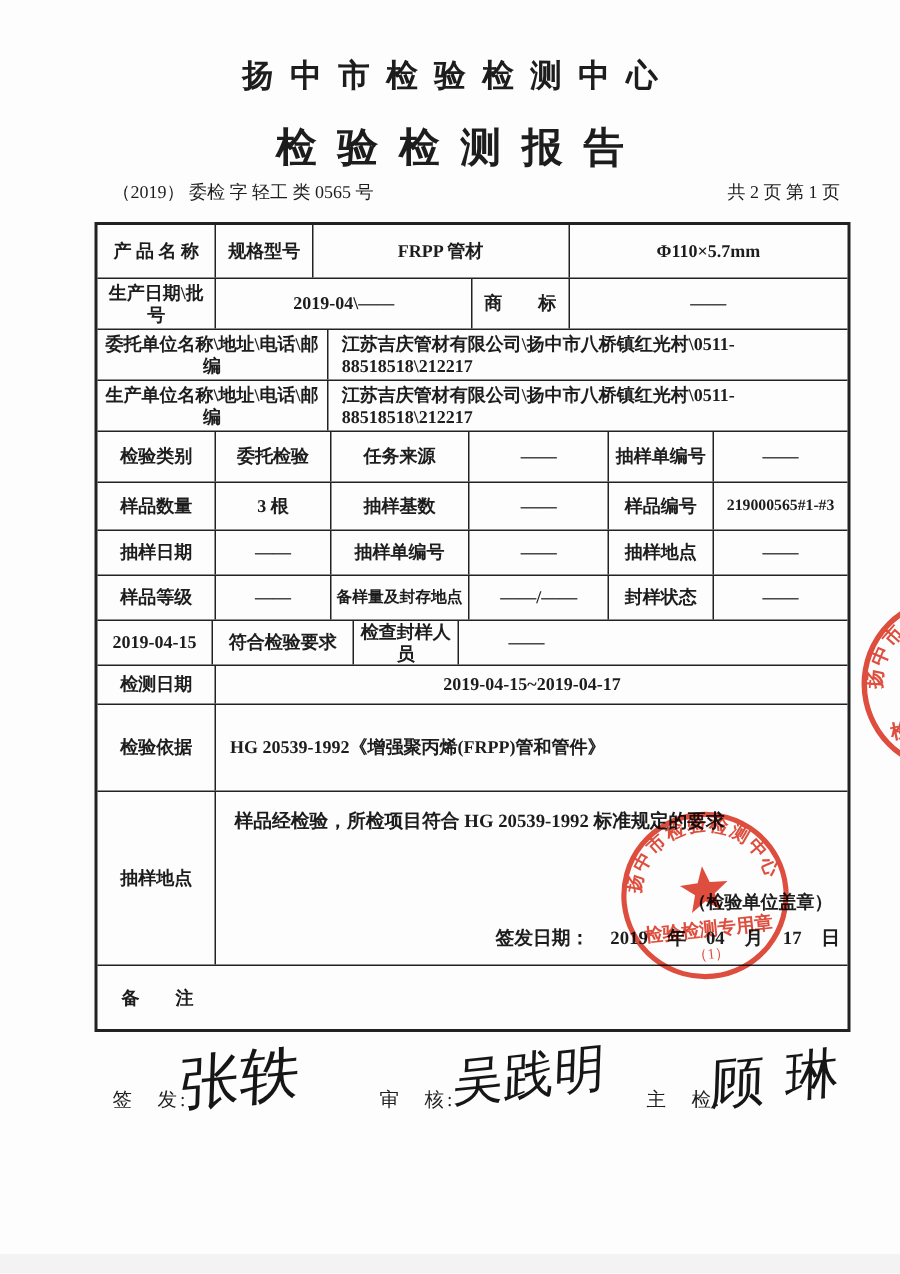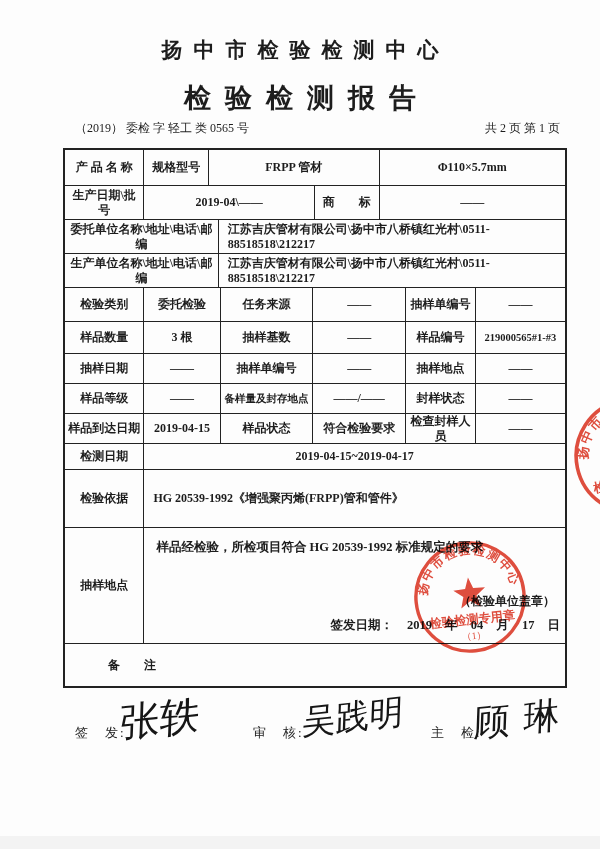--- a/index.html
+++ b/index.html
@@ -20,21 +20,21 @@
   .meta-line{
     position:absolute;top:120px;left:75px;width:485px;
     display:flex;justify-content:space-between;font-size:12px;
   }
   
   .doc-table{
     position:absolute;left:63px;top:148px;width:504px;
     border:2px solid #222;box-sizing:border-box;background:transparent;
   }
   .tr{display:flex;border-bottom:1px solid #222;box-sizing:border-box;}
-  .tr:last-child{border-bottom:none;margin-left:27px;}
+  .tr:last-child{border-bottom:none;}
   .td{
     display:flex;align-items:center;justify-content:center;text-align:center;
     font-size:12px;border-right:1px solid #222;box-sizing:border-box;
     line-height:1.25;padding:1px 2px;overflow:hidden;font-weight:bold;
   }
   .td:last-child{border-right:none;}
   .al{justify-content:flex-start;text-align:left;padding-left:9px;padding-right:6px;}
   .h36{height:36px}.h34{height:34px}.h32{height:32px}.h30{height:30px}
   .h26{height:26px}.h58{height:58px}.h116{height:116px}.h42{height:42px}
   .c80{width:80px}.c172{width:172px}.c65{width:65px}.c187{width:187px}
@@ -130,23 +130,21 @@
   <div class="tr h30">
     <div class="td c80">样品等级</div>
     <div class="td c77">——</div>
     <div class="td c93 small">备样量及封存地点</div>
     <div class="td c94">——/——</div>
     <div class="td c70">封样状态</div>
     <div class="td c90">——</div>
   </div>
 
   <div class="tr h30">
-    <div class="td c80">样品到达日期</div>
     <div class="td c77">2019-04-15</div>
-    <div class="td c93">样品状态</div>
     <div class="td c94">符合检验要求</div>
     <div class="td c70">检查封样人员</div>
     <div class="td c90">——</div>
   </div>
 
   <div class="tr h26">
     <div class="td c80">检测日期</div>
     <div class="td c424">2019-04-15~2019-04-17</div>
   </div>
 

